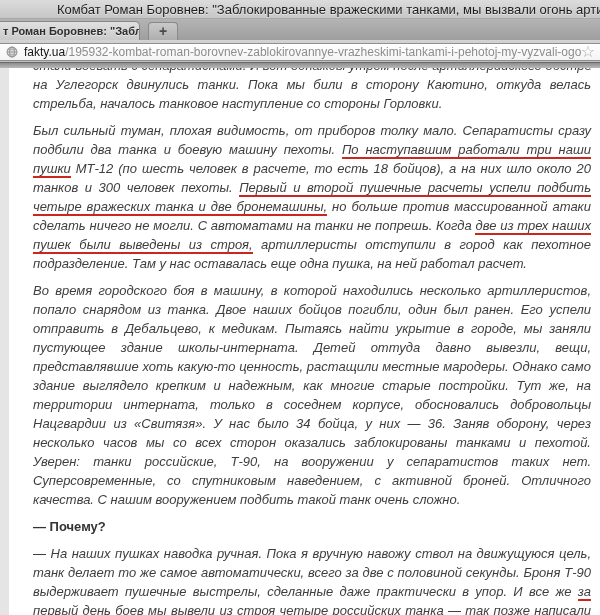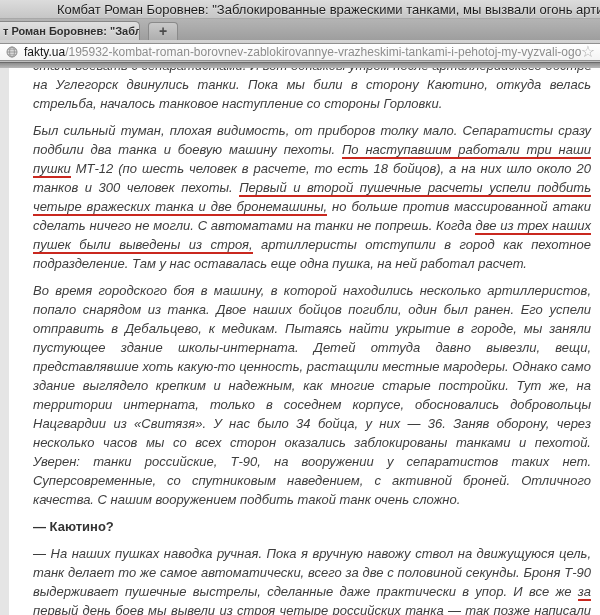--- a/index.html
+++ b/index.html
@@ -111,16 +111,16 @@
 
 <div class="page">
   <div class="topshadow"></div>
   <div class="gutter"></div>
   <div class="article">
     <div class="clipped">стали воевать с сепаратистами. И вот однажды утром после артиллерийского обстрела</div>
 
   <p class="para"><span>на Углегорск двинулись танки. Пока мы били в сторону Каютино, откуда велась стрельба, началось танковое наступление со стороны Горловки.</span></p>
       <p class="para"><span>Был сильный туман, плохая видимость, от приборов толку мало. Сепаратисты сразу подбили два танка и боевую машину пехоты. </span><span class="hl">По наступавшим работали три наши пушки</span><span> МТ-12 (по шесть человек в расчете, то есть 18 бойцов), а на них шло около 20 танков и 300 человек пехоты. </span><span class="hl">Первый и второй пушечные расчеты успели подбить четыре вражеских танка и две бронемашины,</span><span> но больше против массированной атаки сделать ничего не могли. С автоматами на танки не попрешь. Когда </span><span class="hl">две из трех наших пушек были выведены из строя,</span><span> артиллеристы отступили в город как пехотное подразделение. Там у нас оставалась еще одна пушка, на ней работал расчет.</span></p>
       <p class="para"><span>Во время городского боя в машину, в которой находились несколько артиллеристов, попало снарядом из танка. Двое наших бойцов погибли, один был ранен. Его успели отправить в Дебальцево, к медикам. Пытаясь найти укрытие в городе, мы заняли пустующее здание школы-интерната. Детей оттуда давно вывезли, вещи, представлявшие хоть какую-то ценность, растащили местные мародеры. Однако само здание выглядело крепким и надежным, как многие старые постройки. Тут же, на территории интерната, только в соседнем корпусе, обосновались добровольцы Нацгвардии из «Свитязя». У нас было 34 бойца, у них — 36. Заняв оборону, через несколько часов мы со всех сторон оказались заблокированы танками и пехотой. Уверен: танки российские, Т-90, на вооружении у сепаратистов таких нет. Суперсовременные, со спутниковым наведением, с активной броней. Отличного качества. С нашим вооружением подбить такой танк очень сложно.</span></p>
-      <p class="para bold"><span>— Каютино?</span></p>
+      <p class="para bold"><span>— Почему?</span></p>
       <p class="para"><span>— На наших пушках наводка ручная. Пока я вручную навожу ствол на движущуюся цель, танк делает то же самое автоматически, всего за две с половиной секунды. Броня Т-90 выдерживает пушечные выстрелы, сделанные даже практически в упор. И все же </span><span class="hl">за первый день боев мы вывели из строя четыре российских танка</span><span> — так позже написали в военной сводке. Но по моим прикидкам, танков, </span></p>
     </div>
 </div>
 
 </body></html>

